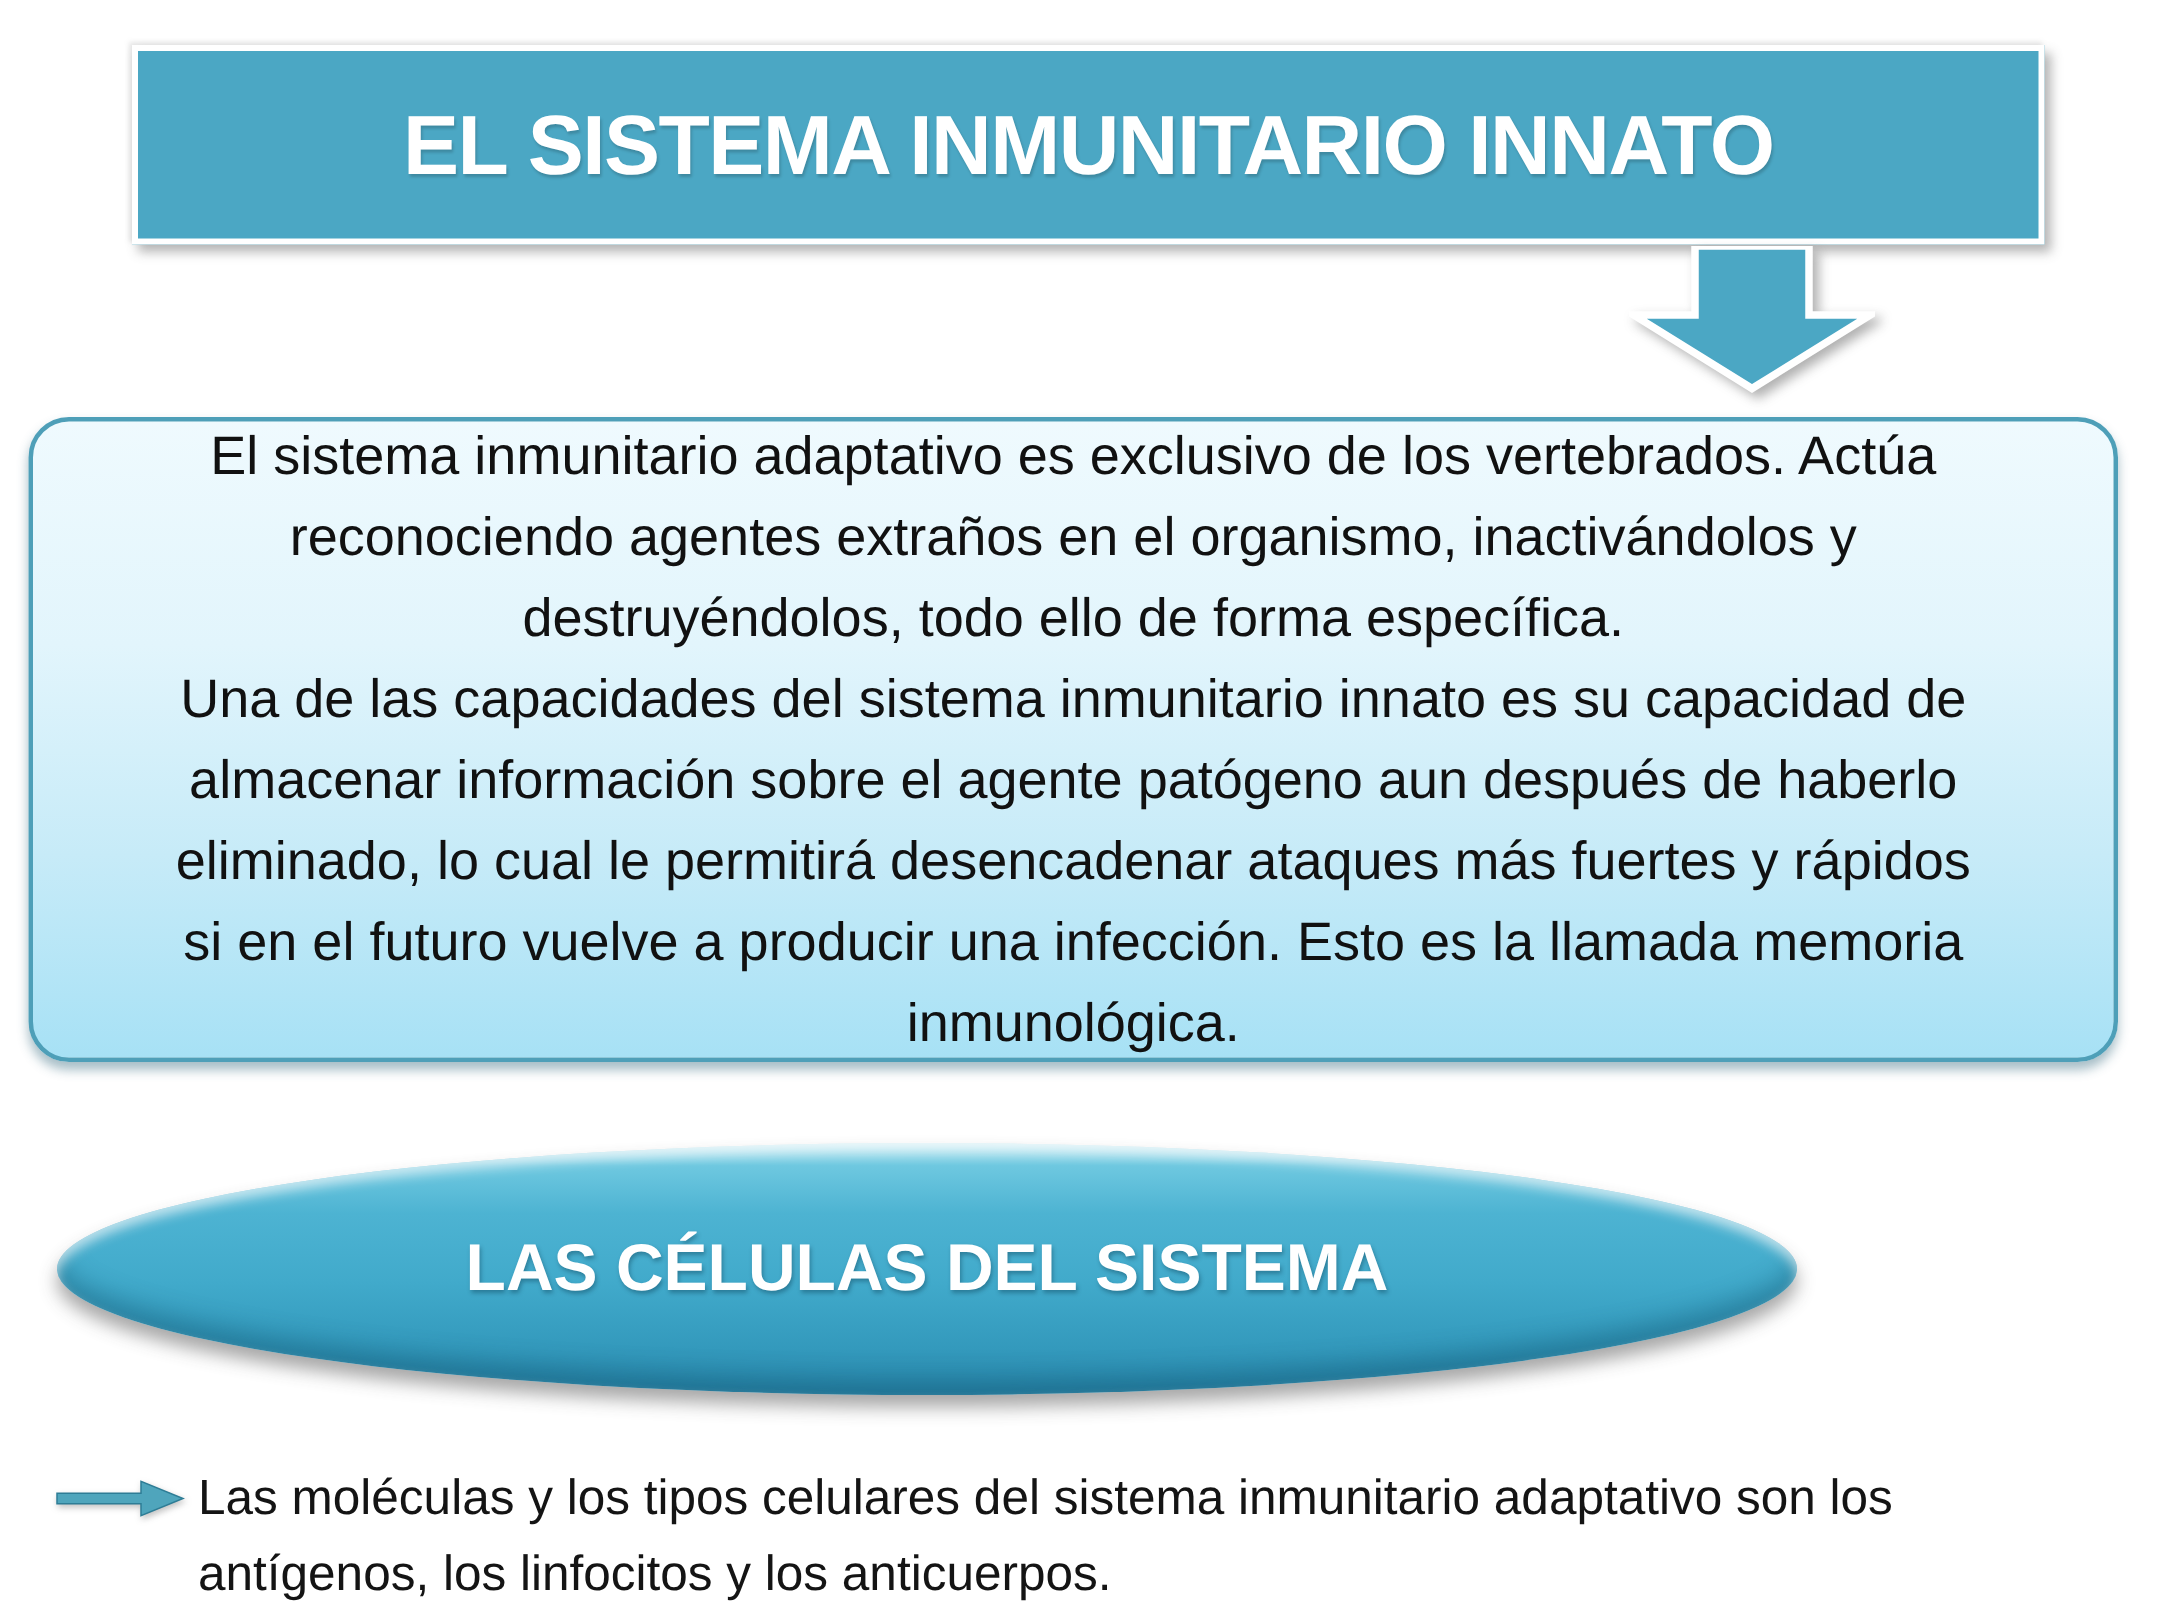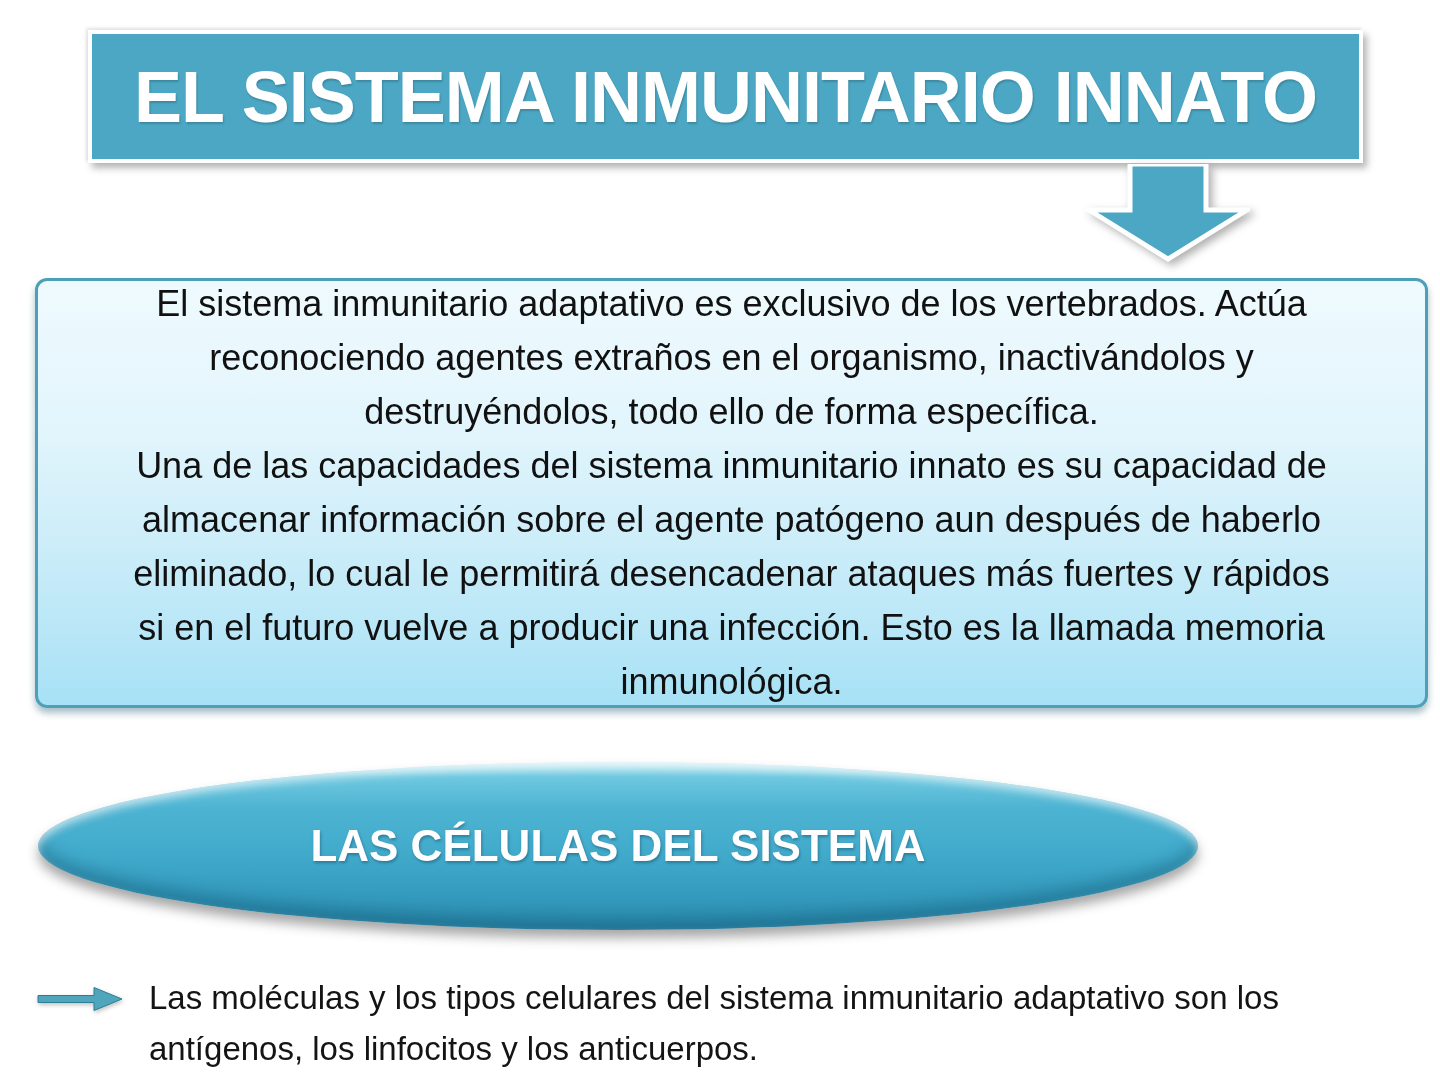--- a/index.html
+++ b/index.html
@@ -16,45 +16,45 @@
     position:absolute;left:88px;top:30px;width:1275px;height:133px;
     background:var(--teal,#4BA7C4);
     border:4px solid #ffffff;
     box-sizing:border-box;
     box-shadow:4px 5px 7px rgba(90,90,90,0.45), -2px -2px 3px rgba(160,160,160,0.25);
     display:flex;align-items:center;justify-content:center;
   }
   .title-banner h1{
     margin:0;
     color:#ffffff;
-    font-size:72px;
+    font-size:56px;
     font-weight:700;
     letter-spacing:-1px;
     white-space:nowrap;
     text-shadow:1px 2px 2px rgba(0,0,0,0.18);
   }
 
   
   .down-arrow{
     position:absolute;left:1086px;top:164px;width:164px;height:98px;
     filter:drop-shadow(4px 4px 4px rgba(80,80,80,0.45));
   }
   .down-arrow polygon{
     fill:var(--teal,#4BA7C4);
     stroke:#ffffff;
     stroke-width:5;
     stroke-linejoin:miter;
   }
 
   
   .content-box{
-    position:absolute;left:35px;top:278px;width:1393px;height:430px;
+    position:absolute;left:19px;top:278px;width:1393px;height:430px;
     box-sizing:border-box;
     border:3px solid var(--box-border,#4E9FB8);
-    border-radius:12px;
+    border-radius:27px;
     background:linear-gradient(180deg,#EFFAFE 0%,#E2F5FC 35%,#C7EBF8 68%,#A7E1F5 100%);
     box-shadow:0 5px 7px rgba(60,110,130,0.45);
     display:flex;align-items:center;justify-content:center;
   }
   .content-text{
     margin:0;
     width:100%;
     text-align:center;
     color:#111111;
     font-size:36px;
@@ -78,21 +78,21 @@
     font-size:44px;
     font-weight:700;
     line-height:70px;
     text-shadow:1px 2px 3px rgba(0,40,60,0.35);
   }
   .ellipse-text span{display:block;}
 
   
   .bullet-row{
     position:absolute;left:36px;top:972px;width:1380px;
-    display:flex;align-items:flex-start;gap:17px;
+    display:flex;align-items:flex-start;
   }
   .bullet-arrow{
     flex:0 0 auto;
     width:88px;height:30px;
     margin-top:12px;
     filter:drop-shadow(1px 2px 2px rgba(100,100,100,0.4));
   }
   .bullet-arrow path{
     fill:var(--bullet-teal,#4FA5BC);
     stroke:#2E7D96;

